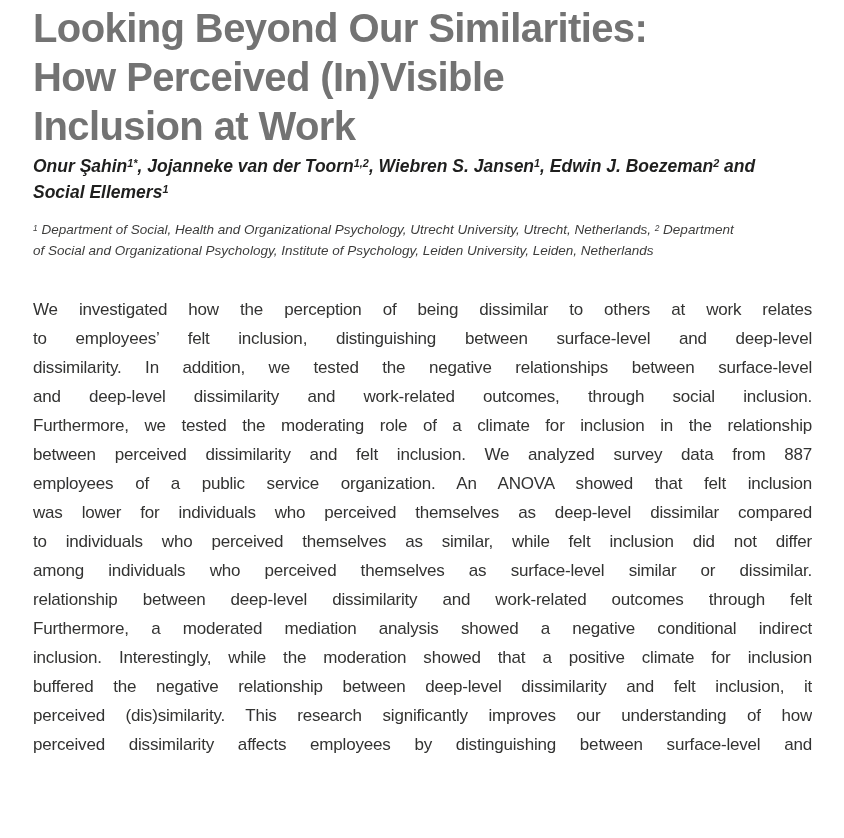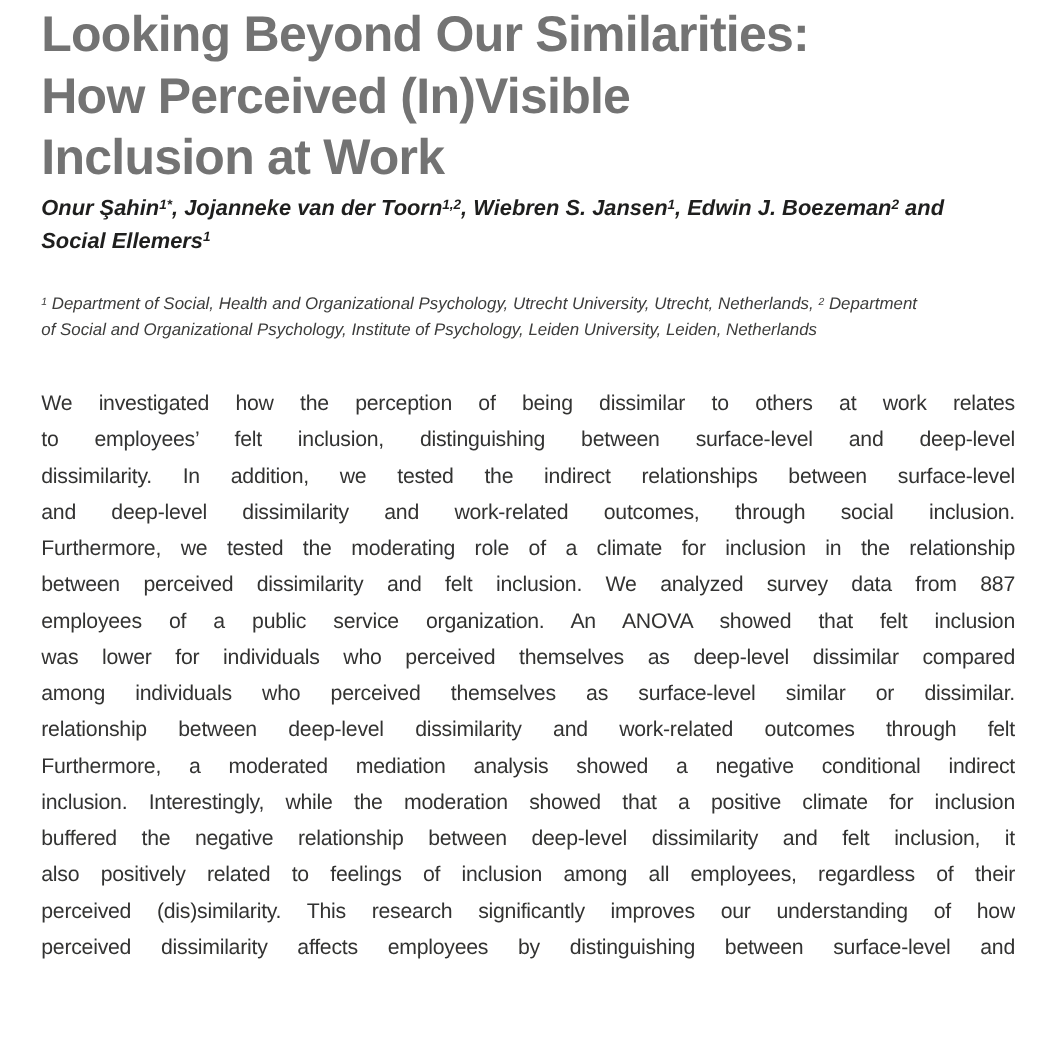--- a/index.html
+++ b/index.html
@@ -29,21 +29,21 @@
   .authors {
     margin-top: 2px;
     font-size: 17.5px;
     line-height: 26px;
     font-weight: 700;
     font-style: italic;
     color: #1f1f1e;
     white-space: nowrap;
   }
   .affiliations {
-    margin-top: 28px;
+    margin-top: 15px;
     font-size: 13.5px;
     line-height: 20.5px;
     font-style: italic;
     color: #3d3d3c;
     white-space: nowrap;
   }
   .abstract {
     margin-top: 34px;
     font-size: 17px;
     line-height: 29px;
@@ -81,29 +81,29 @@
   </div>
 
   <div class="affiliations">
     <div><sup>1</sup><span> Department of Social, Health and Organizational Psychology, Utrecht University, Utrecht, Netherlands, </span><sup>2</sup><span> Department</span></div>
     <div><span>of Social and Organizational Psychology, Institute of Psychology, Leiden University, Leiden, Netherlands</span></div>
   </div>
 
   <div class="abstract">
       <div>We investigated how the perception of being dissimilar to others at work relates</div>
       <div>to employees’ felt inclusion, distinguishing between surface-level and deep-level</div>
-      <div>dissimilarity. In addition, we tested the indirect relationships between surface-level</div>
+      <div>dissimilarity. In addition, we tested the negative relationships between surface-level</div>
       <div>and deep-level dissimilarity and work-related outcomes, through social inclusion.</div>
       <div>Furthermore, we tested the moderating role of a climate for inclusion in the relationship</div>
       <div>between perceived dissimilarity and felt inclusion. We analyzed survey data from 887</div>
       <div>employees of a public service organization. An ANOVA showed that felt inclusion</div>
       <div>was lower for individuals who perceived themselves as deep-level dissimilar compared</div>
+      <div>to individuals who perceived themselves as similar, while felt inclusion did not differ</div>
       <div>among individuals who perceived themselves as surface-level similar or dissimilar.</div>
       <div>relationship between deep-level dissimilarity and work-related outcomes through felt</div>
       <div>Furthermore, a moderated mediation analysis showed a negative conditional indirect</div>
       <div>inclusion. Interestingly, while the moderation showed that a positive climate for inclusion</div>
       <div>buffered the negative relationship between deep-level dissimilarity and felt inclusion, it</div>
-      <div>also positively related to feelings of inclusion among all employees, regardless of their</div>
       <div>perceived (dis)similarity. This research significantly improves our understanding of how</div>
       <div>perceived dissimilarity affects employees by distinguishing between surface-level and</div>
     </div>
 
 </div>
 
 </body></html>

